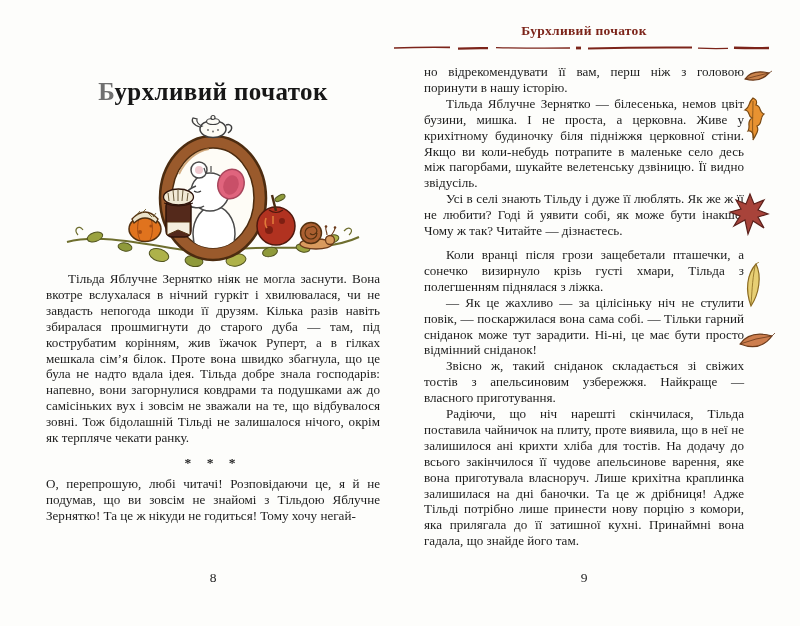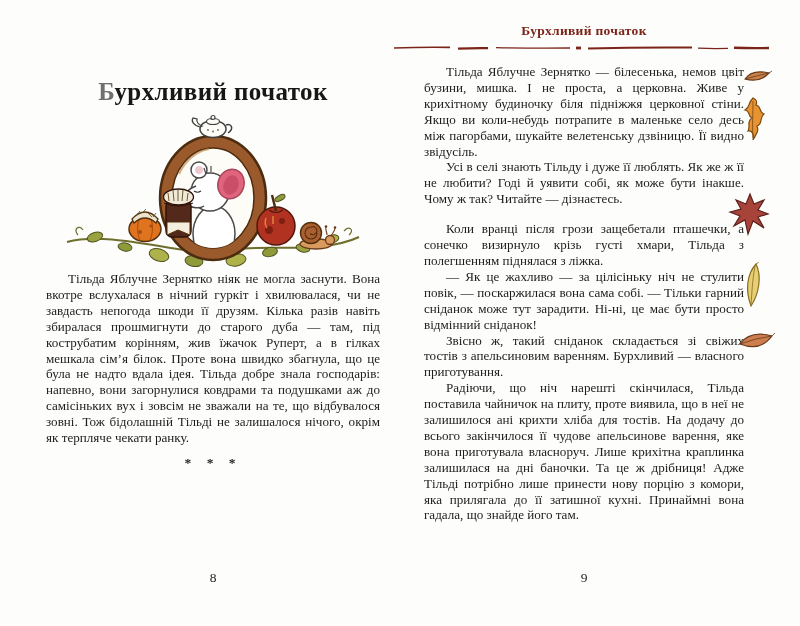--- a/index.html
+++ b/index.html
@@ -15,21 +15,21 @@
   }
   .chapter-title .initial{color:#707070;}
   .illo-wrap{position:absolute;left:46px;top:114px;width:334px;text-align:center;}
   .left-flow{position:absolute;left:46px;top:271px;width:334px;}
   .right-flow{position:absolute;left:424px;top:64px;width:320px;}
   .para{
     text-align:justify;font-size:13.1px;line-height:15.9px;
     hyphens:none;-webkit-hyphens:none;
   }
   .para.indent{text-indent:22px;}
-  .para.gap{margin-top:14px;}
+  .para.gap{margin-top:8px;}
   .separator{
     text-align:center;font-weight:bold;font-size:13.5px;
     letter-spacing:6px;margin:9px 0 5px 0;
   }
   .page-num{
     position:absolute;top:570px;text-align:center;font-size:13.5px;color:#222;
   }
   .page-num.left{left:46px;width:334px;}
   .page-num.right{left:424px;width:320px;}
   
@@ -140,41 +140,45 @@
         <path d="M254,119 a6,6 0 1 1 -6,-6 a4,4 0 1 1 -1,6.5" fill="none" stroke="#53300f" stroke-width="1.1"></path>
       </g>
     </svg>
   </div>
 
   <div class="left-flow">
     <div id="left-body-a">
         <div class="para indent">Тільда Яблучне Зернятко ніяк не могла заснути. Вона вкотре вслухалася в нічний гуркіт і хвилювалася, чи не завдасть непогода шкоди її друзям. Кілька разів навіть збиралася прошмигнути до старого дуба — там, під кострубатим корінням, жив їжачок Руперт, а в гілках мешкала сім’я білок. Проте вона швидко збагнула, що це була не надто вдала ідея. Тільда добре знала господарів: напевно, вони загорнулися ковдрами та подушками аж до самісіньких вух і зовсім не зважали на те, що відбувалося зовні. Тож бідолашній Тільді не залишалося нічого, окрім як терпляче чекати ранку.</div>
       </div>
     <div class="separator">* * *</div>
+    <div id="left-body-b">
+        <div class="para">О, перепрошую, любі читачі! Розповідаючи це, я й не подумав, що ви зовсім не знайомі з Тільдою Яблучне Зернятко! Та це ж нікуди не годиться! Тому хочу негай-</div>
+      </div>
   </div>
   <div class="page-num left">8</div>
 
   <h2 class="running-head">Бурхливий початок</h2>
   <svg class="head-rule" viewBox="0 0 378 8">
     <path d="M2,4 Q30,3 58,3.4" fill="none" stroke="#7c241a" stroke-width="1.6"></path>
     <path d="M66,4.6 Q81,4 96,4.2" fill="none" stroke="#7c241a" stroke-width="2.3"></path>
     <path d="M104,3.6 Q140,4.4 178,4" fill="none" stroke="#7c241a" stroke-width="1.4"></path>
     <path d="M184,4 L189,4" fill="none" stroke="#7c241a" stroke-width="2.8"></path>
     <path d="M196,4.4 Q250,3.2 300,3.6" fill="none" stroke="#7c241a" stroke-width="2"></path>
     <path d="M306,4.2 Q321,4.8 336,4.4" fill="none" stroke="#7c241a" stroke-width="1.3"></path>
     <path d="M342,3.8 Q360,4.4 377,4" fill="none" stroke="#7c241a" stroke-width="2.4"></path>
   </svg>
 
   <div class="right-flow">
     <div id="right-body">
+        <div class="para">но відрекомендувати її вам, перш ніж з головою поринути в нашу історію.</div>
         <div class="para indent">Тільда Яблучне Зернятко — білесенька, немов цвіт бузини, мишка. І не проста, а церковна. Живе у крихітному будиночку біля підніжжя церковної стіни. Якщо ви коли-небудь потрапите в маленьке село десь між пагорбами, шукайте велетенську дзвіницю. Її видно звідусіль.</div>
         <div class="para indent">Усі в селі знають Тільду і дуже її люблять. Як же ж її не любити? Годі й уявити собі, як може бути інакше. Чому ж так? Читайте — дізнаєтесь.</div>
         <div class="para indent gap">Коли вранці після грози защебетали пташечки, а сонечко визирнуло крізь густі хмари, Тільда з полегшенням піднялася з ліжка.</div>
         <div class="para indent">— Як це жахливо — за цілісіньку ніч не стулити повік, — поскаржилася вона сама собі. — Тільки гарний сніданок може тут зарадити. Ні-ні, це має бути просто відмінний сніданок!</div>
-        <div class="para indent">Звісно ж, такий сніданок складається зі свіжих тостів з апельсиновим варенням. Бурхливий — власного приготування.</div>
+        <div class="para indent">Звісно ж, такий сніданок складається зі свіжих тостів з апельсиновим узбережжя. Найкраще — власного приготування.</div>
         <div class="para indent">Радіючи, що ніч нарешті скінчилася, Тільда поставила чайничок на плиту, проте виявила, що в неї не залишилося ані крихти хліба для тостів. На додачу до всього закінчилося її чудове апельсинове варення, яке вона приготувала власноруч. Лише крихітна краплинка залишилася на дні баночки. Та це ж дрібниця! Адже Тільді потрібно лише принести нову порцію з комори, яка прилягала до її затишної кухні. Принаймні вона гадала, що знайде його там.</div>
       </div>
   </div>
   <div class="page-num right">9</div>
 
   <svg class="leaf leaf1" width="30" height="20" viewBox="0 0 30 20">
     <path d="M3,13 Q10,3 27,7 Q18,17 3,13 Z" fill="#c9824b" stroke="#6b3a1a" stroke-width="1.2"></path>
     <path d="M3,13 Q14,10 27,7 L30,5" fill="none" stroke="#6b3a1a" stroke-width="0.8"></path>
   </svg>
   <svg class="leaf leaf2" width="32" height="46" viewBox="0 0 32 46">

